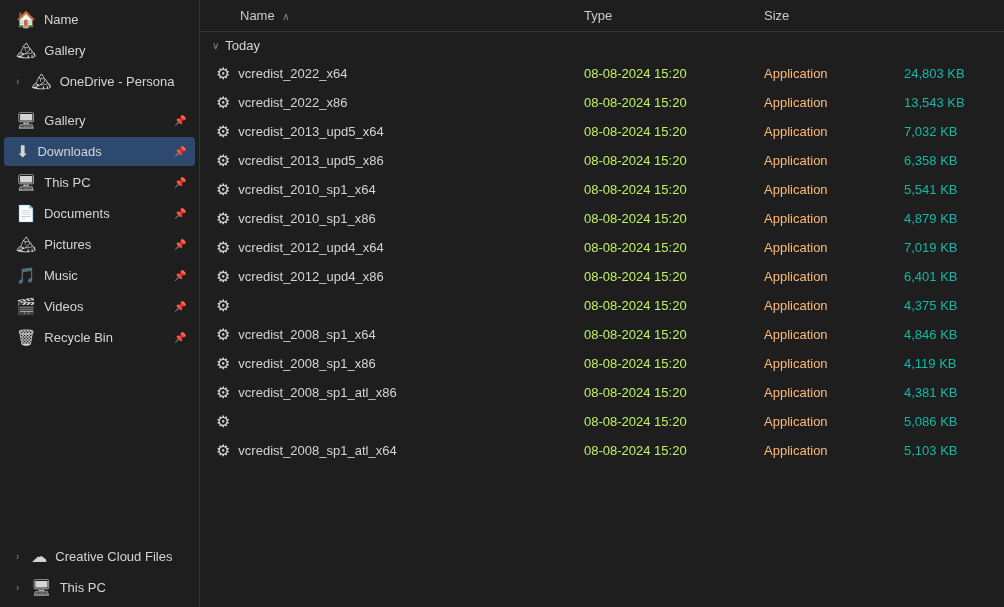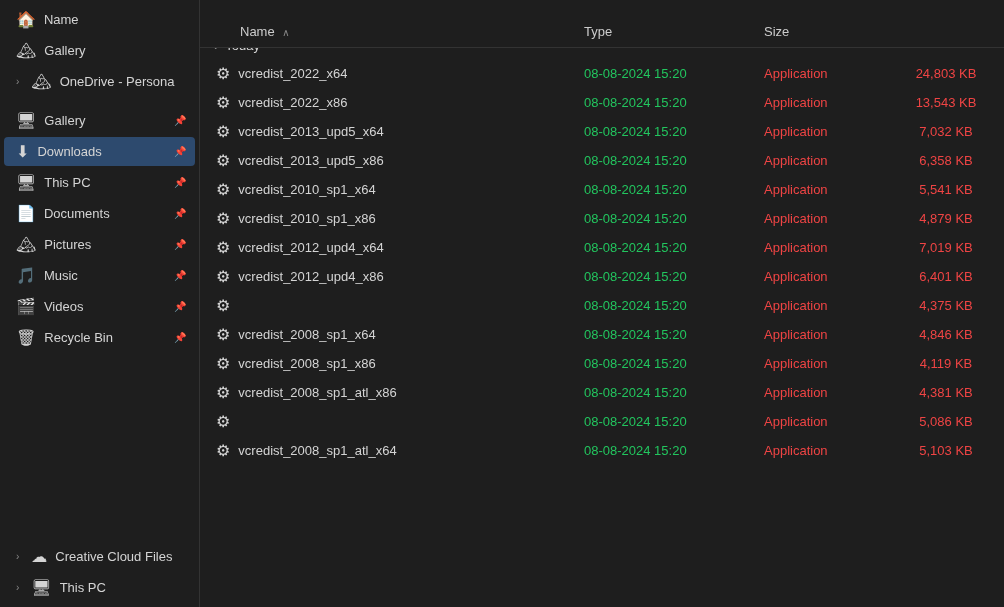--- a/index.html
+++ b/index.html
@@ -57,21 +57,21 @@
       flex: 1;
       overflow-y: auto;
       overflow-x: hidden;
     }
     .file-table-header {
       display: grid;
       grid-template-columns: 1fr 180px 140px 100px;
       padding: 4px 8px;
       border-bottom: 1px solid #333;
       position: sticky;
-      top: 16px;
+      top: 0;
       background: #1e1e1e;
       z-index: 10;
     }
     .file-table-header .col {
       color: #ccc;
       font-size: 13px;
       padding: 4px 8px;
       cursor: pointer;
     }
     .file-table-header .col:first-child { padding-left: 32px; }
@@ -98,23 +98,23 @@
 
     .file-name-cell {
       display: flex;
       align-items: center;
       gap: 8px;
       padding: 2px 8px;
       overflow: hidden;
     }
     .file-icon { font-size: 16px; flex-shrink: 0; }
     .file-name { overflow: hidden; text-overflow: ellipsis; white-space: nowrap; }
-    .file-date { padding: 2px 8px; color: #22c55e; white-space: nowrap; }
-    .file-type { padding: 2px 8px; color: #ef4444; }
-    .file-size { padding: 2px 8px; color: #ef4444; text-align: center; white-space: nowrap; }
+    .file-date { padding: 2px 8px; color: #bef264; white-space: nowrap; }
+    .file-type { padding: 2px 8px; color: #fdba74; }
+    .file-size { padding: 2px 8px; color: #14b8a6; text-align: left; white-space: nowrap; }
 
     
     ::-webkit-scrollbar { width: 8px; }
     ::-webkit-scrollbar-track { background: #1e1e1e; }
     ::-webkit-scrollbar-thumb { background: #444; border-radius: 4px; }
   </style>
 </head>
 <body>
 
 <nav class="sidebar">

